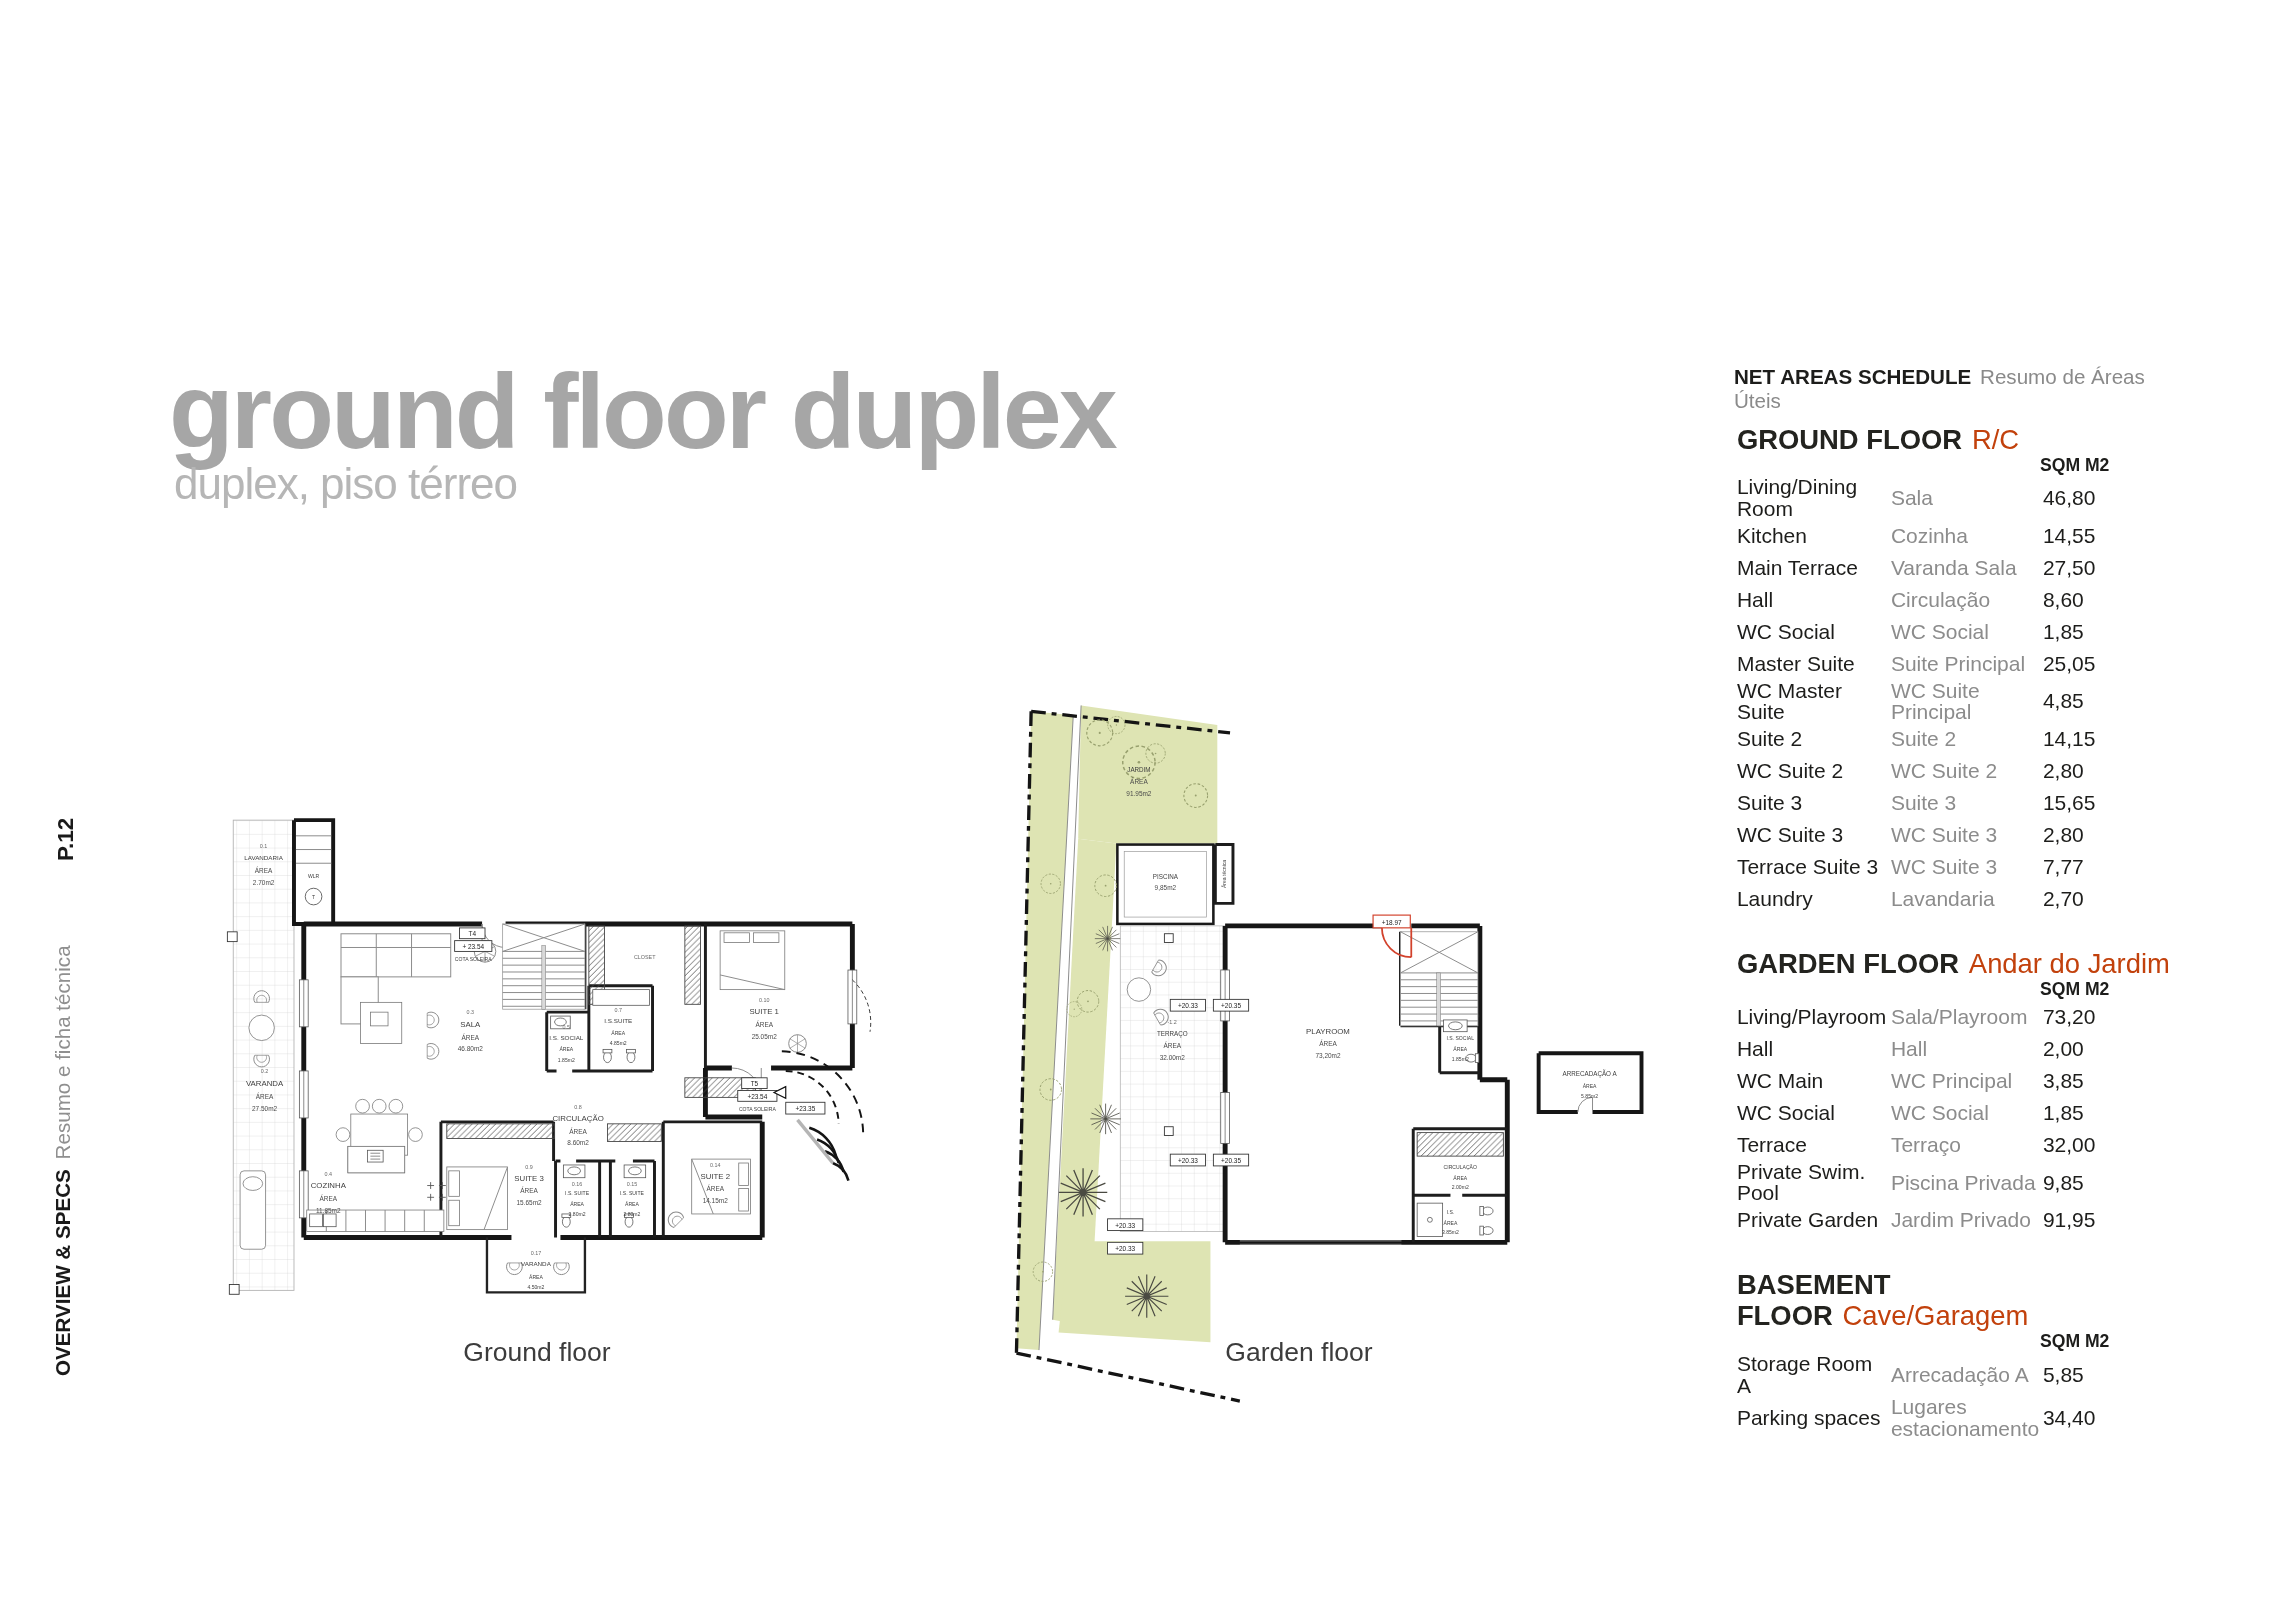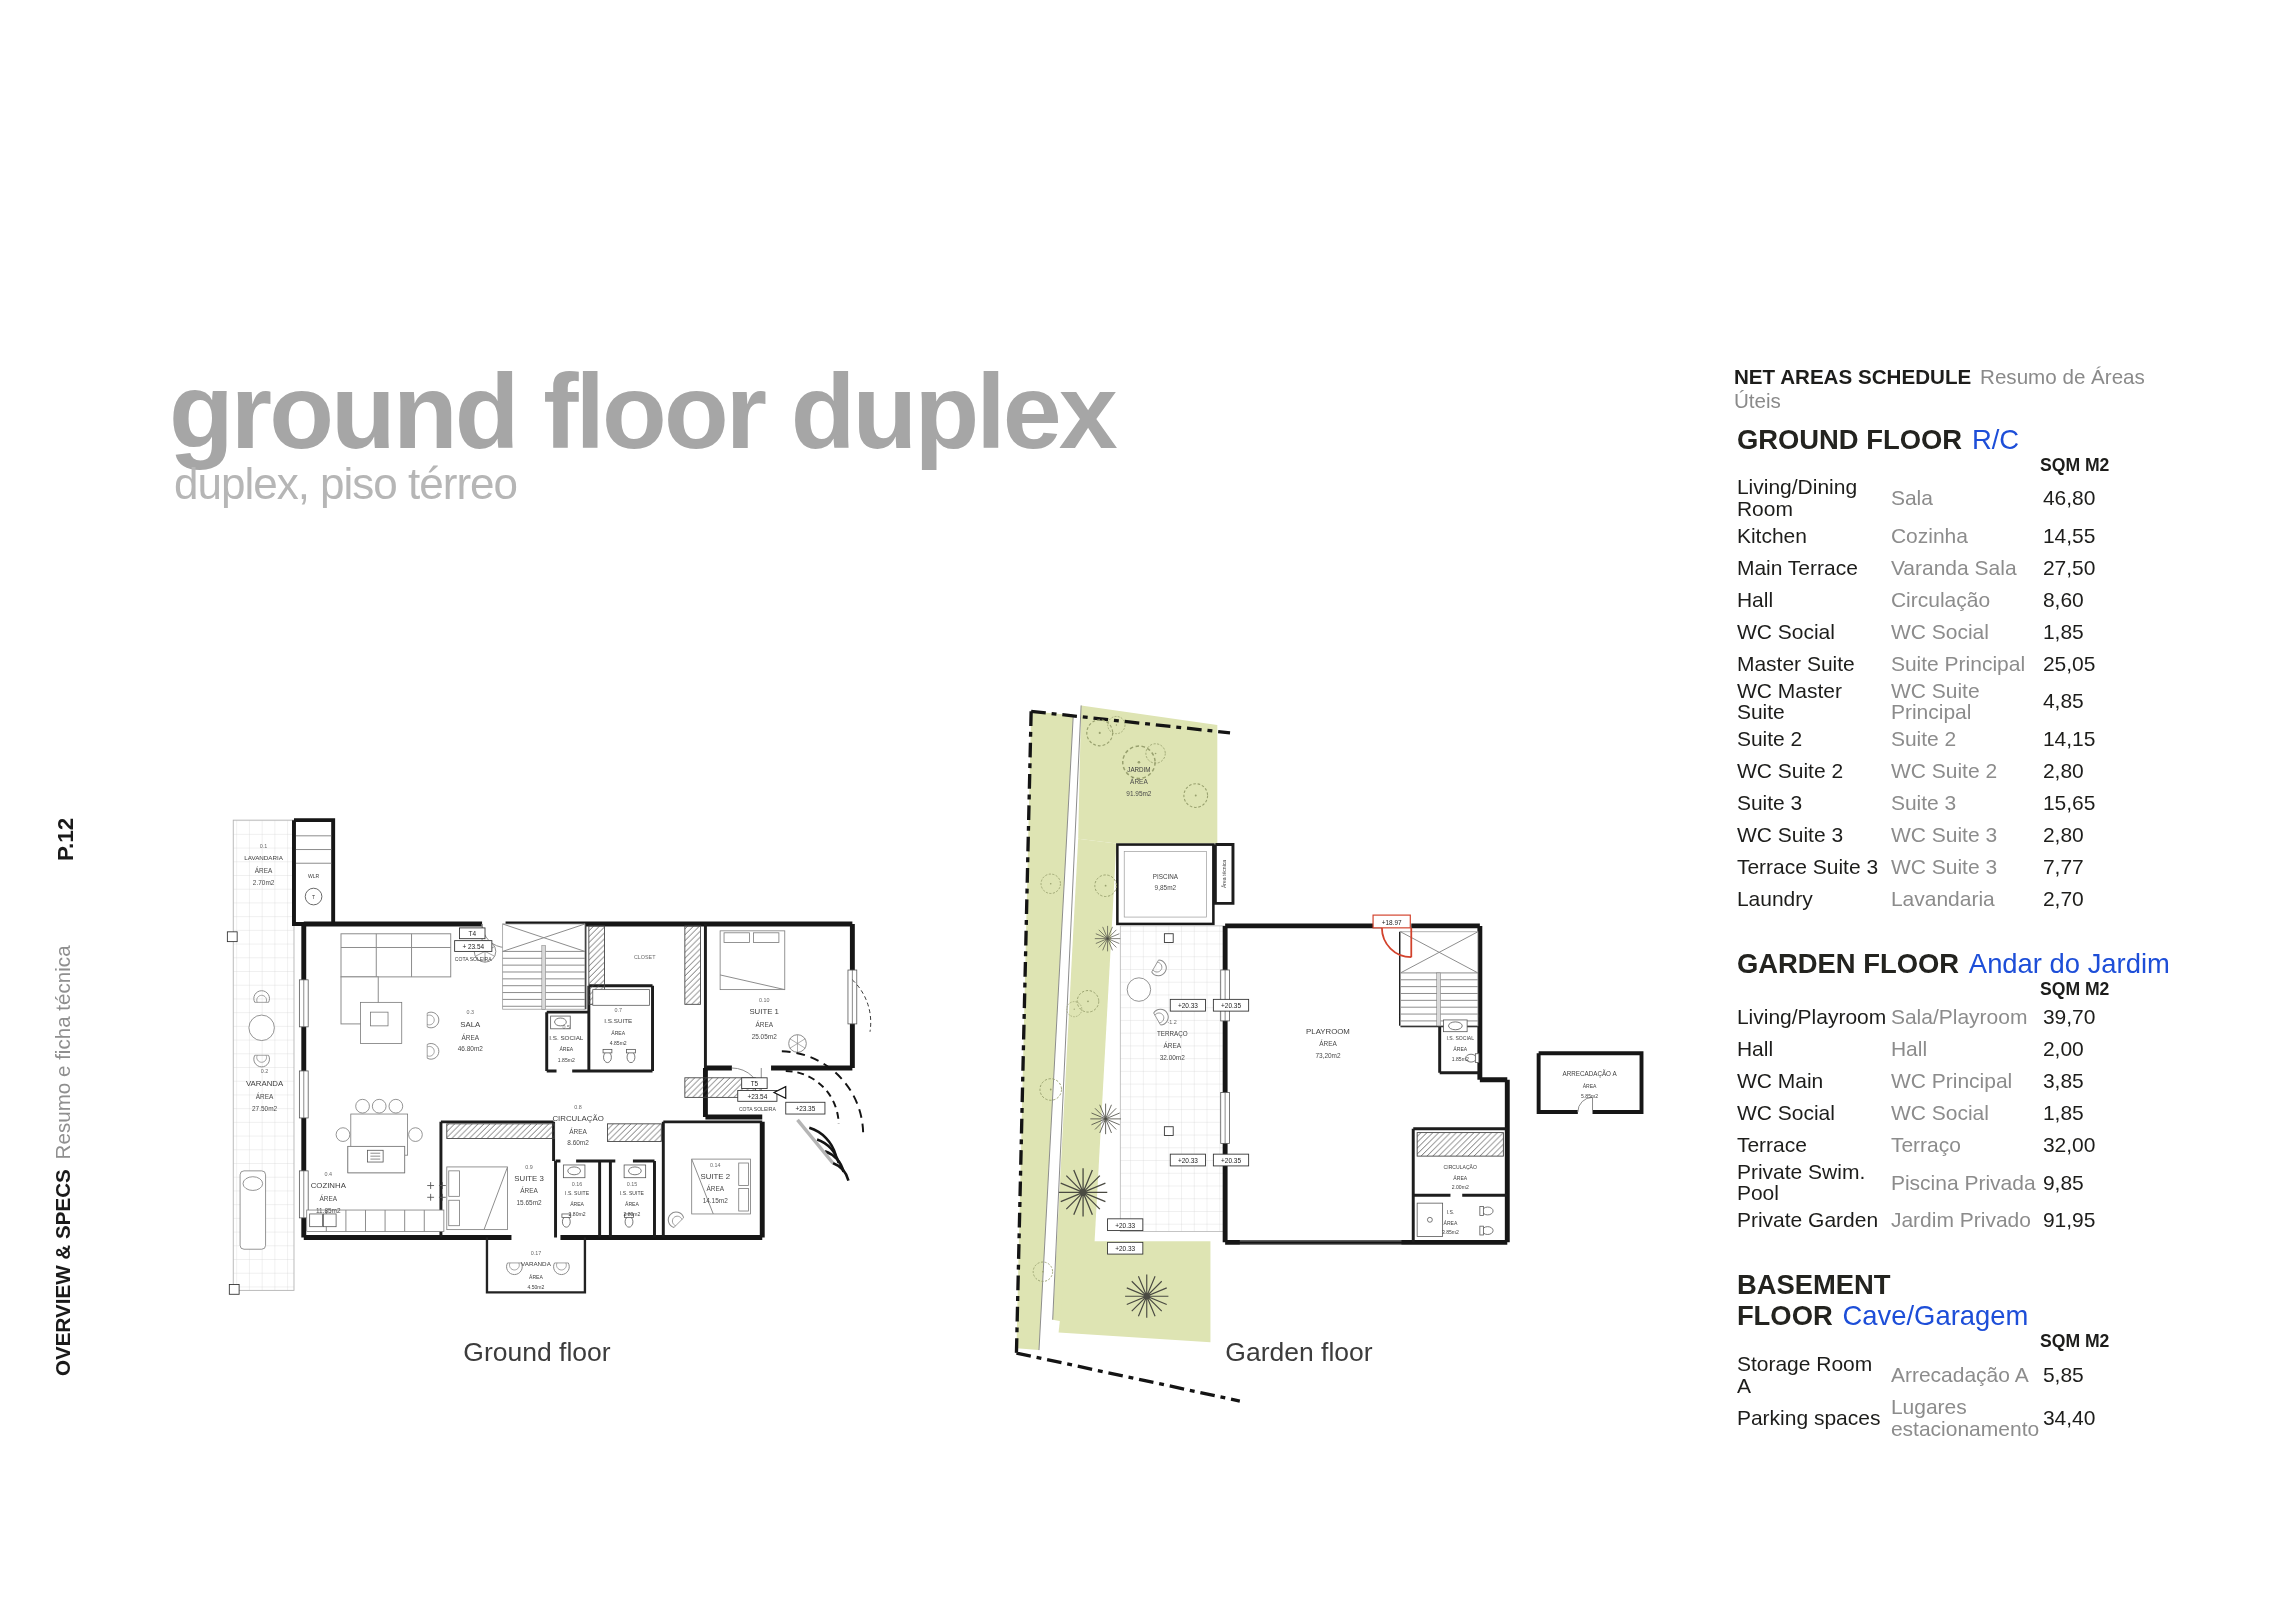--- a/index.html
+++ b/index.html
@@ -14,21 +14,21 @@
   
   .title{position:absolute;left:169px;top:331px;font-size:106px;font-weight:bold;
          letter-spacing:-2.9px;color:#a6a6a6;margin-top:20px;}
   .subtitle{position:absolute;left:174px;top:459px;font-size:44px;color:#b6b6b6;letter-spacing:-1px;}
   
   .sched{position:absolute;left:1734px;top:365px;width:436px;}
   .sched-title{font-size:20.6px;line-height:23.5px;}
   .sched-title .en{font-weight:bold;color:#1d1d1b;}
   .sched-title .pt{color:#8a8a8a;margin-left:8.8px;}
   .sec-head{margin-top:11.8px;font-size:27.4px;line-height:31px;font-weight:bold;color:#23231f;padding-left:2.9px;}
-  .sec-head .pt{font-weight:normal;color:#1d4ed8;margin-left:9.8px;}
+  .sec-head .pt{font-weight:normal;color:#c2410c;margin-left:9.8px;}
   .unit-row{margin-top:0;height:21.6px;font-size:17.6px;font-weight:bold;color:#1d1d1b;padding-left:306px;}
   .rows{}
   .row{display:grid;grid-template-columns:154px 152px 1fr;min-height:32px;align-items:center;
        font-size:21px;line-height:21.6px;padding-left:2.9px;}
   .row .en{color:#1d1d1b;}
   .row .pt{color:#8c8c8c;}
   .row .val{color:#1d1d1b;}
   .gap{height:21.6px;}
   
   .plan{position:absolute;}
@@ -616,21 +616,21 @@
     <div class="gap"></div>
     <div class="sec-head">
       <span class="en">GARDEN FLOOR</span><span class="pt">Andar do Jardim</span>
     </div>
     <div class="unit-row">SQM M2</div>
     <div class="rows">
 
         <div class="row">
           <div class="en">Living/Playroom</div>
           <div class="pt">Sala/Playroom</div>
-          <div class="val">39,70</div>
+          <div class="val">73,20</div>
         </div>
 
         <div class="row">
           <div class="en">Hall</div>
           <div class="pt">Hall</div>
           <div class="val">2,00</div>
         </div>
 
         <div class="row">
           <div class="en">WC Main</div>

